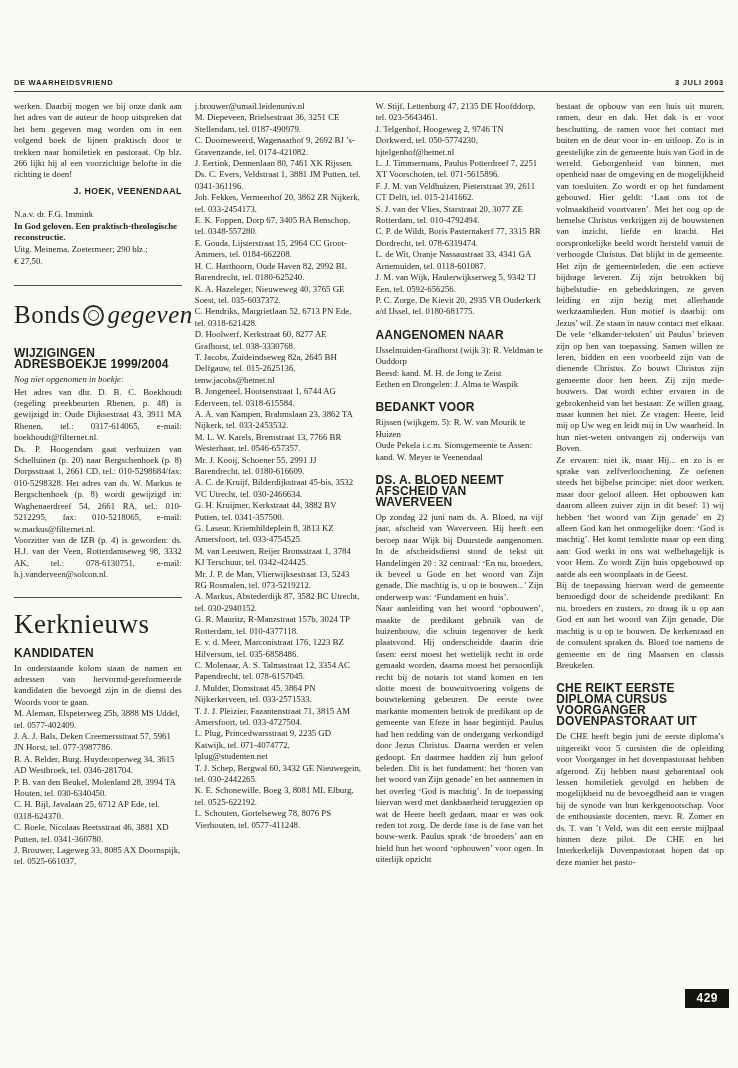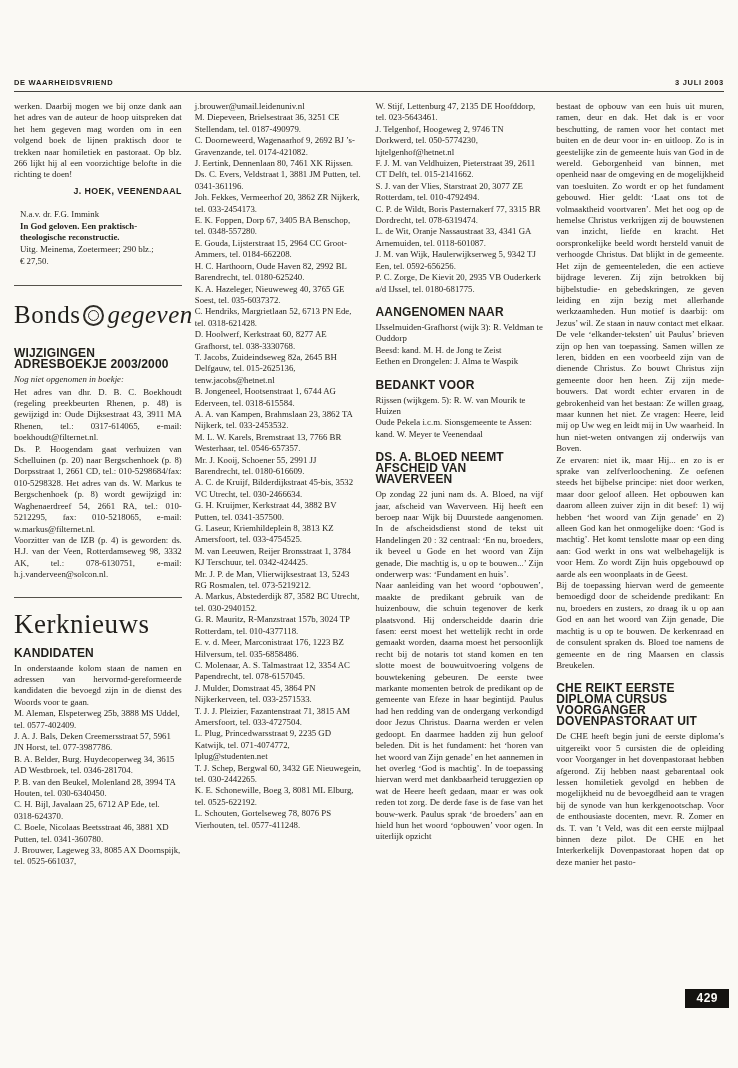--- a/index.html
+++ b/index.html
@@ -23,21 +23,21 @@
   .col { min-width:0; }
   .body, .col p { font-size:8.8px; line-height:11.4px; }
   .just { text-align:justify; }
   .italic { font-style:italic; }
   .bold { font-weight:700; }
   .signature {
     text-align:right; font-family:"Liberation Sans", sans-serif;
     font-weight:700; font-size:7.4px; letter-spacing:.4px;
     margin:5px 0 12px;
   }
-  .bookref { margin:0 6px 18px; }
+  .bookref { margin:0 0 18px; }
   .bookref p { line-height:11.6px; }
   .bonds-logo {
     border-top:1px solid #55524b; padding-top:16px; margin:4px 0 20px;
     display:flex; align-items:center; gap:2px;
   }
   .bonds-word { font-size:25px; line-height:26px; letter-spacing:.5px; }
   .bonds-circle {
     width:21px; height:21px; border-radius:50%;
     border:2.5px solid #2f2d28; display:inline-block; position:relative;
     margin:0 1px; flex:0 0 auto;
@@ -86,21 +86,21 @@
         <p>N.a.v. dr. F.G. Immink</p>
         <p class="bold">In God geloven. Een praktisch-theologische reconstructie.</p>
         <p>Uitg. Meinema, Zoetermeer; 290 blz.;</p>
         <p>€ 27,50.</p>
       </div>
       <div class="bonds-logo">
         <span class="bonds-word">Bonds</span>
         <span class="bonds-circle"></span>
         <span class="bonds-word italic">gegeven</span>
       </div>
-      <h3 class="sec-heading">WIJZIGINGEN ADRESBOEKJE 2003/2000</h3>
+      <h3 class="sec-heading">WIJZIGINGEN ADRESBOEKJE 1999/2004</h3>
       <p class="body lead-italic">Nog niet opgenomen in boekje:</p>
       <div class="parblock">
           <p class="body just">Het adres van dhr. D. B. C. Boekhoudt (regeling preekbeurten Rhenen, p. 48) is gewijzigd in: Oude Dijksestraat 43, 3911 MA Rhenen, tel.: 0317-614065, e-mail: boekhoudt@filternet.nl.</p>
           <p class="body just">Ds. P. Hoogendam gaat verhuizen van Schelluinen (p. 20) naar Bergschenhoek (p. 8) Dorpsstraat 1, 2661 CD, tel.: 010-5298684/fax: 010-5298328. Het adres van ds. W. Markus te Bergschenhoek (p. 8) wordt gewijzigd in: Waghenaerdreef 54, 2661 RA, tel.: 010-5212295, fax: 010-5218065, e-mail: w.markus@filternet.nl.</p>
           <p class="body just">Voorzitter van de IZB (p. 4) is geworden: ds. H.J. van der Veen, Rotterdamseweg 98, 3332 AK, tel.: 078-6130751, e-mail: h.j.vanderveen@solcon.nl.</p>
         </div>
       <h2 class="kerknieuws">Kerknieuws</h2>
       <h3 class="sec-heading first">KANDIDATEN</h3>
       <p class="body just">In onderstaande kolom staan de namen en adressen van hervormd-gereformeerde kandidaten die bevoegd zijn in de dienst des Woords voor te gaan.</p>
       <div class="parblock">
@@ -148,20 +148,21 @@
           <p class="body">T. J. Schep, Bergwal 60, 3432 GE Nieuwegein, tel. 030-2442265.</p>
           <p class="body">K. E. Schonewille, Boeg 3, 8081 ML Elburg, tel. 0525-622192.</p>
           <p class="body">L. Schouten, Gortelseweg 78, 8076 PS Vierhouten, tel. 0577-411248.</p>
         </div>
     </section>
 
     <section class="col">
       <div class="parblock">
           <p class="body">W. Stijf, Lettenburg 47, 2135 DE Hoofddorp, tel. 023-5643461.</p>
           <p class="body">J. Telgenhof, Hoogeweg 2, 9746 TN Dorkwerd, tel. 050-5774230, hjtelgenhof@hetnet.nl</p>
+          <p class="body">L. J. Timmermans, Paulus Potterdreef 7, 2251 XT Voorschoten, tel. 071-5615896.</p>
           <p class="body">F. J. M. van Veldhuizen, Pieterstraat 39, 2611 CT Delft, tel. 015-2141662.</p>
           <p class="body">S. J. van der Vlies, Starstraat 20, 3077 ZE Rotterdam, tel. 010-4792494.</p>
           <p class="body">C. P. de Wildt, Boris Pasternakerf 77, 3315 BR Dordrecht, tel. 078-6319474.</p>
           <p class="body">L. de Wit, Oranje Nassaustraat 33, 4341 GA Arnemuiden, tel. 0118-601087.</p>
           <p class="body">J. M. van Wijk, Haulerwijkserweg 5, 9342 TJ Een, tel. 0592-656256.</p>
           <p class="body">P. C. Zorge, De Kievit 20, 2935 VB Ouderkerk a/d IJssel, tel. 0180-681775.</p>
         </div>
       <h3 class="sec-heading">AANGENOMEN NAAR</h3>
       <div class="parblock">
           <p class="body">IJsselmuiden-Grafhorst (wijk 3): R. Veldman te Ouddorp</p>

